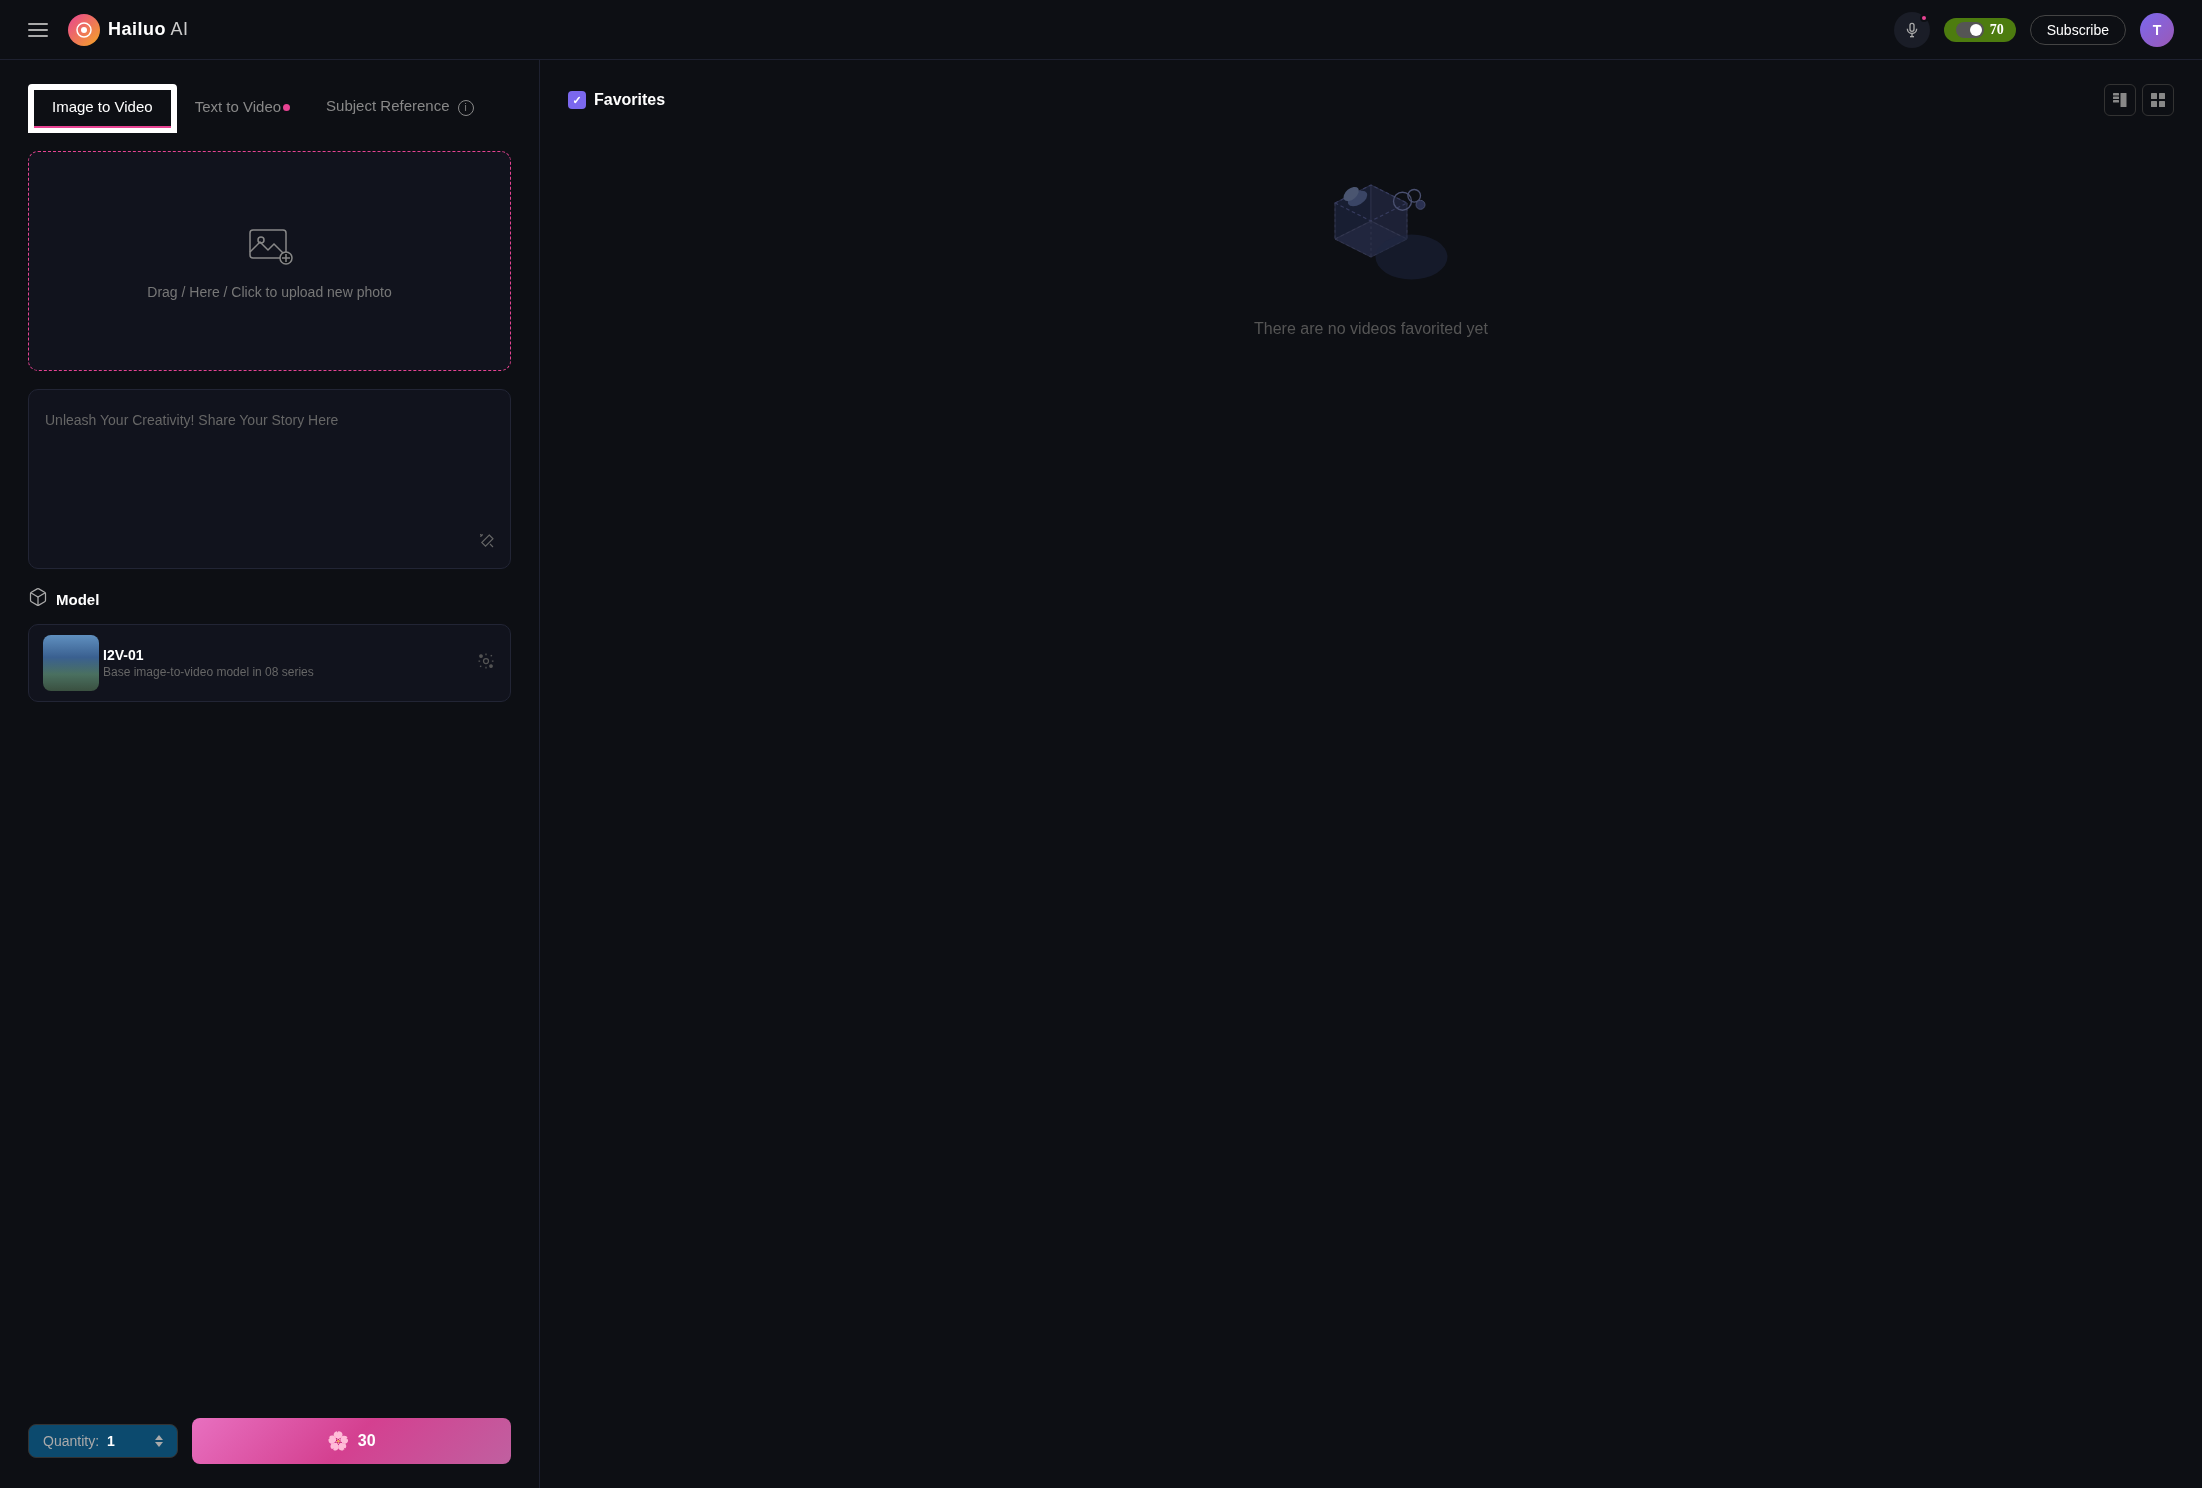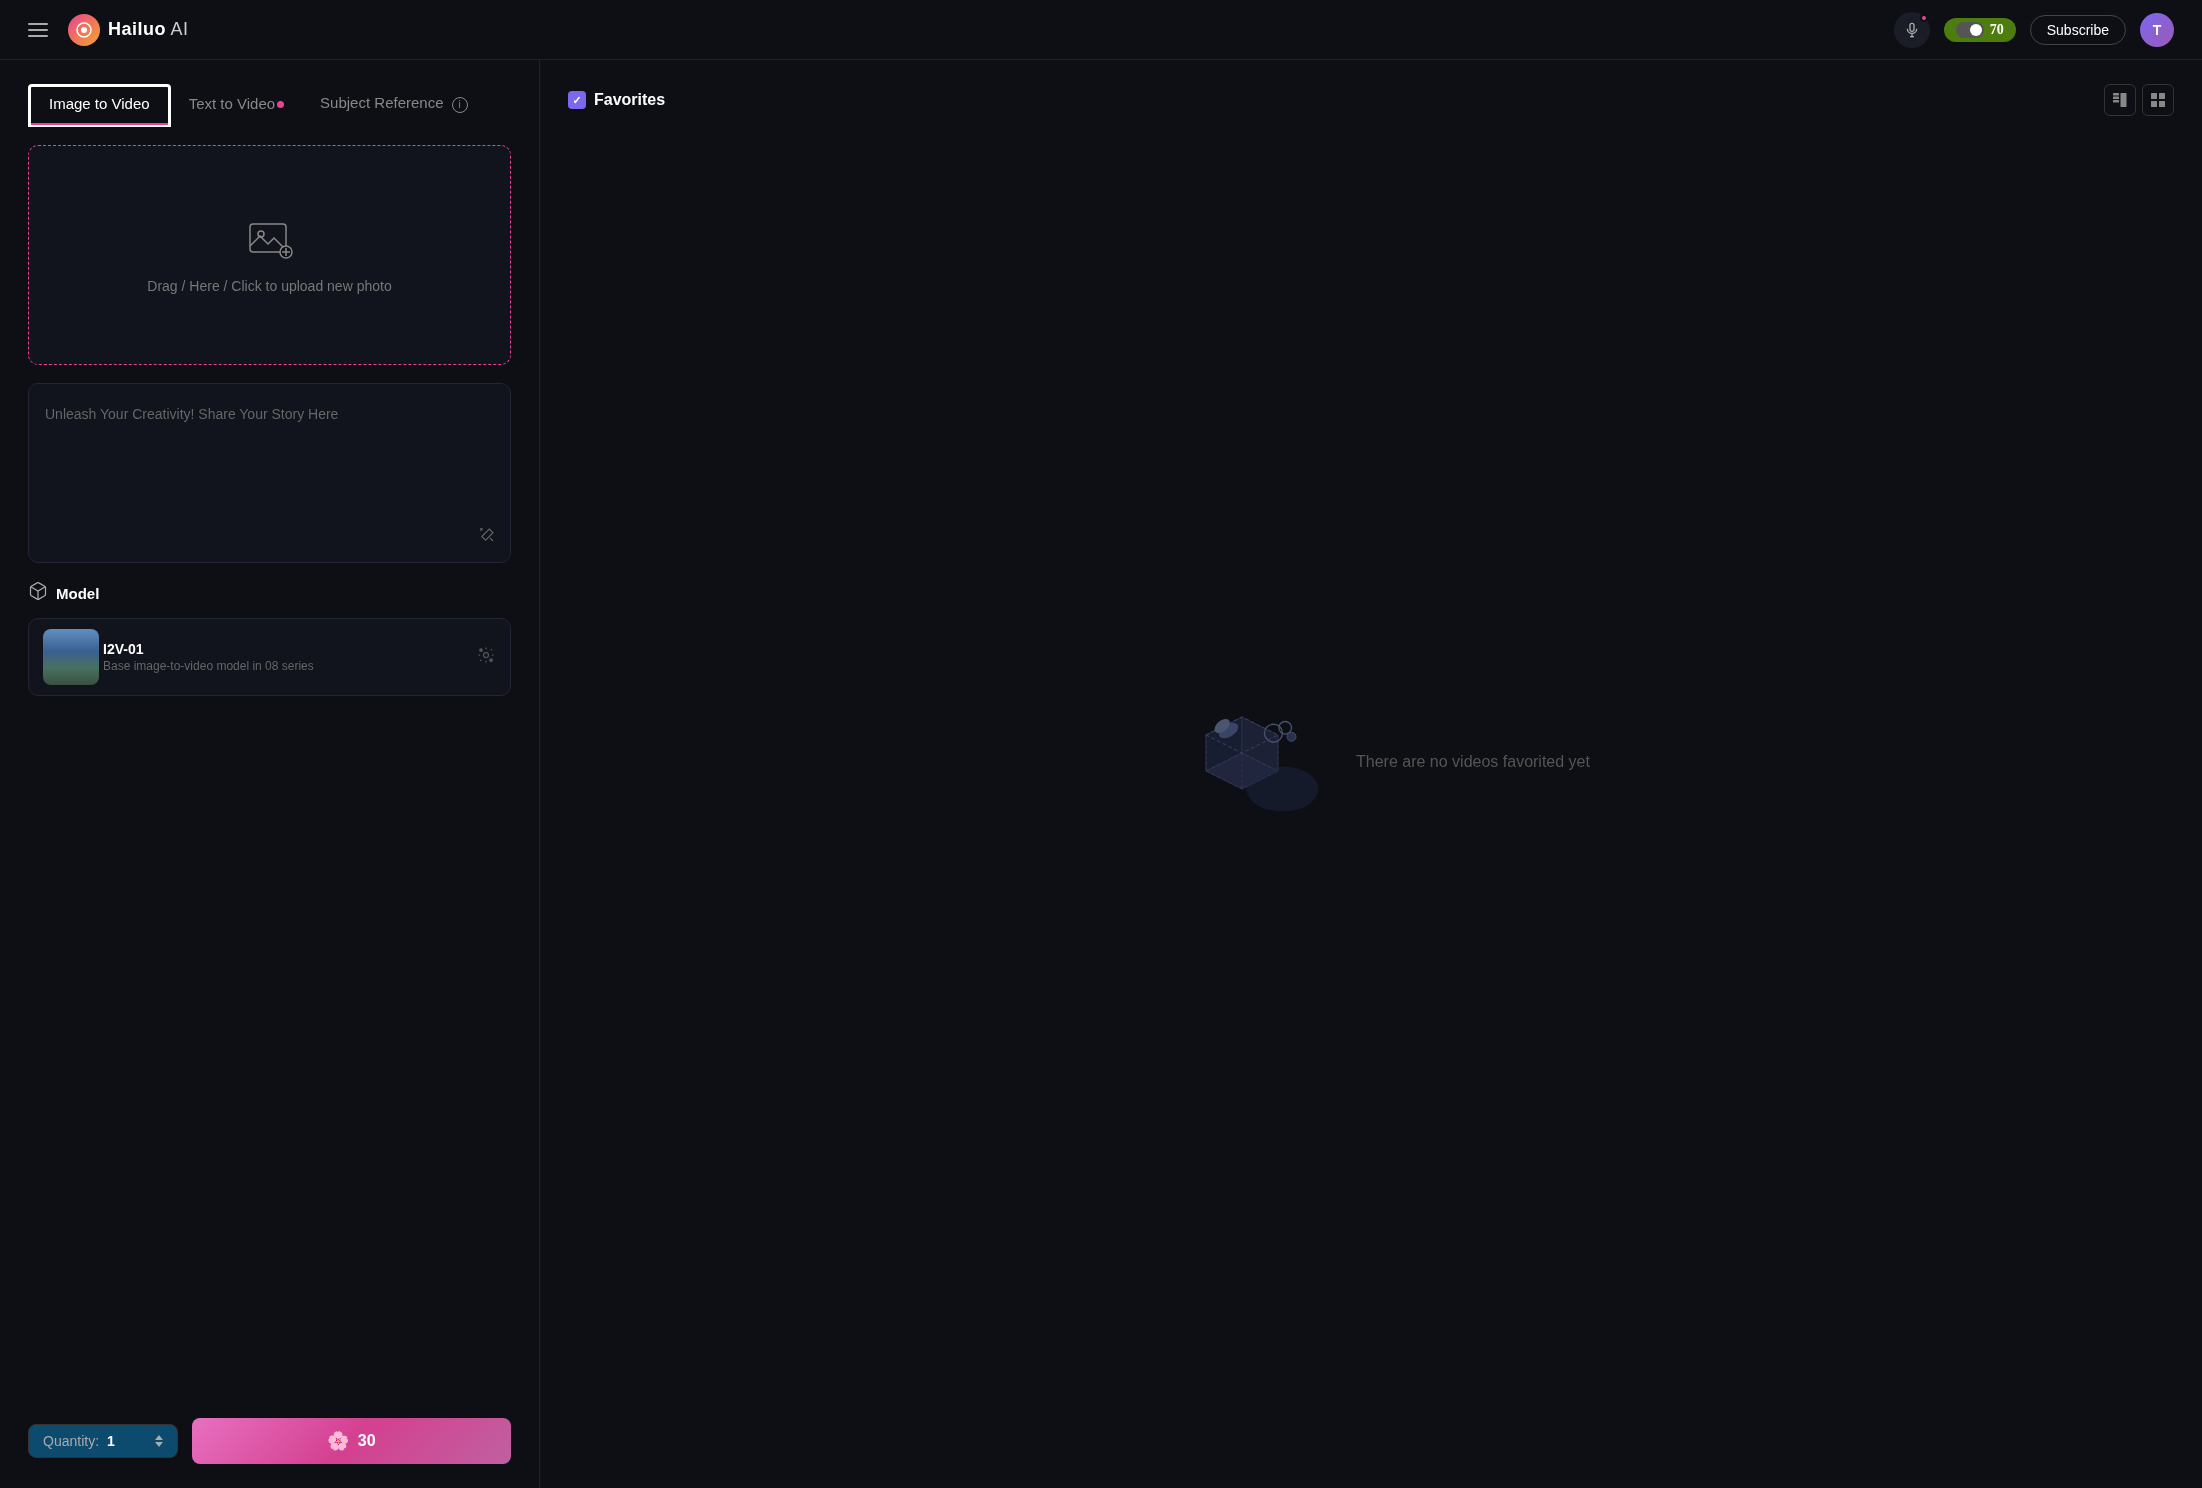--- a/index.html
+++ b/index.html
@@ -190,21 +190,21 @@
       padding: 8px 18px 12px;
       font-size: 15px;
       color: #888;
       cursor: pointer;
       position: relative;
       white-space: nowrap;
     }
 
     .tab.active {
       color: #fff;
-      border: 3px solid #ffffff;
+      border: 6px solid #ffffff;
       border-radius: 4px 4px 0 0;
     }
 
     .tab.active::after {
       content: '';
       position: absolute;
       bottom: -1px;
       left: 0;
       right: 0;
       height: 2px;
@@ -485,24 +485,22 @@
       display: flex;
       align-items: center;
       justify-content: center;
       cursor: pointer;
       font-size: 14px;
     }
 
     .empty-state {
       flex: 1;
       display: flex;
-      flex-direction: row;
-      align-items: center;
-      justify-content: center;
-      gap: 24px;
+      flex-direction: column;
+      align-items: center;
       padding-bottom: 80px;
     }
 
     .empty-text {
       color: #555;
       font-size: 16px;
     }
 
     
     .upload-svg {

